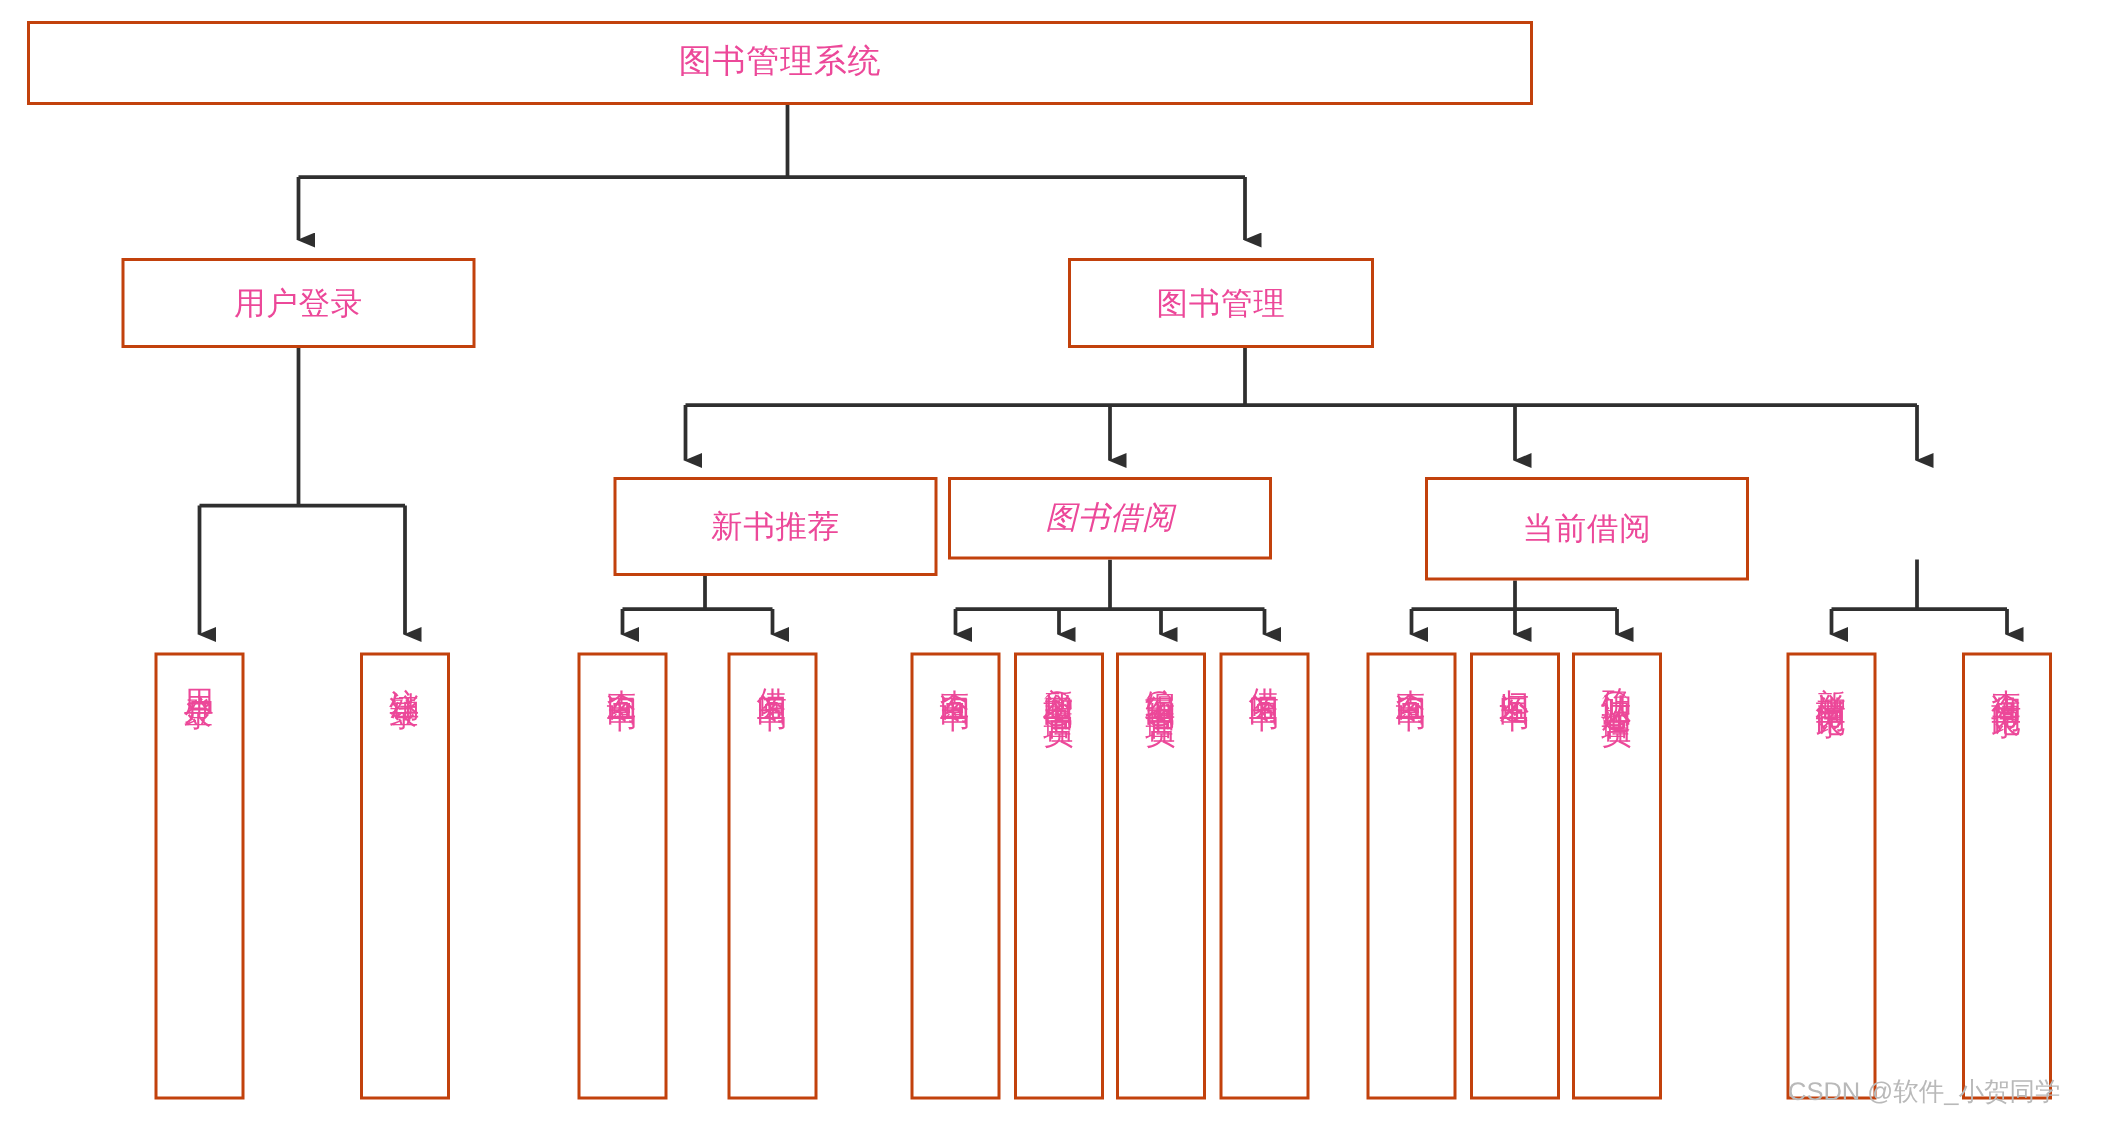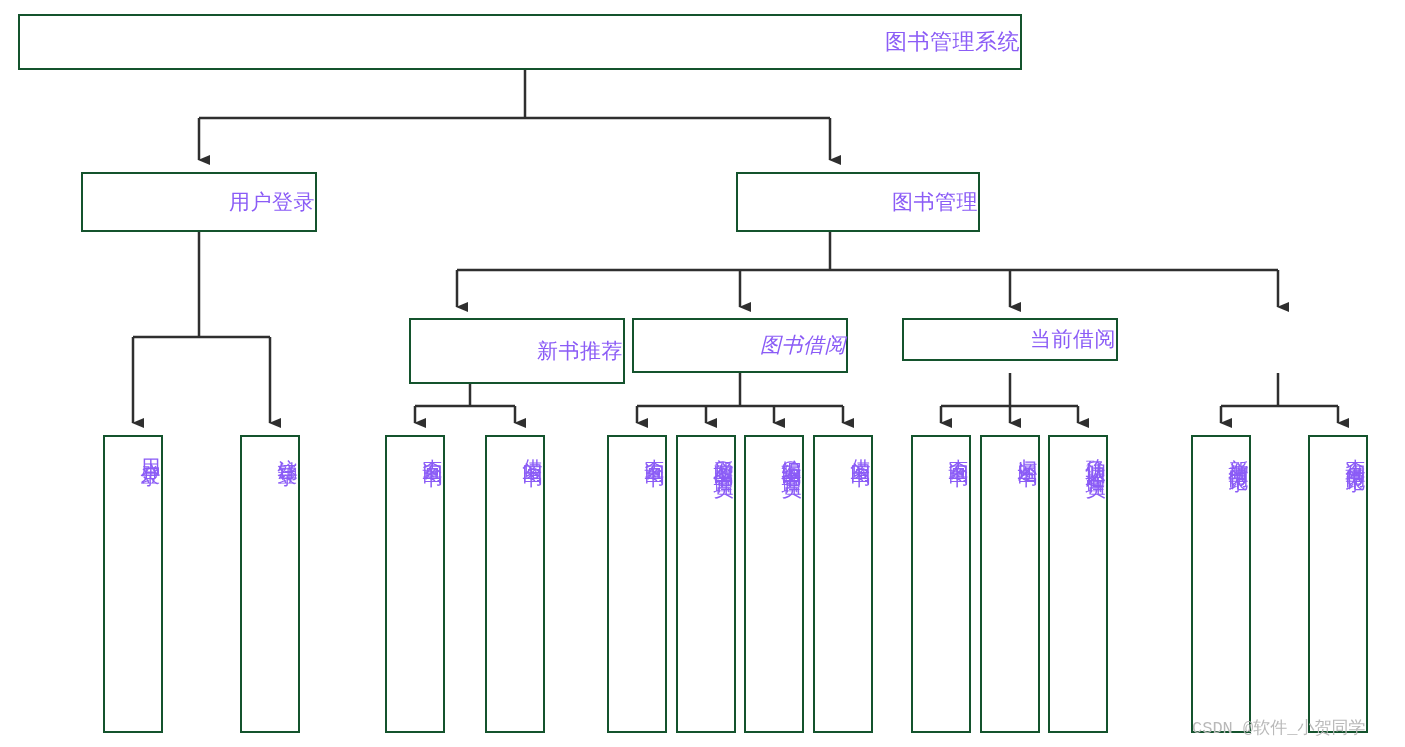--- a/index.html
+++ b/index.html
@@ -22,26 +22,26 @@
     position: absolute;
     left: 0;
     top: 0;
     width: 1405px;
     height: 747px;
     pointer-events: none;
   }
   .node {
     position: absolute;
     box-sizing: border-box;
-    border: 2px solid #14532d;
+    border: 2px solid #c2410c;
     background: #ffffff;
     display: flex;
     align-items: center;
-    justify-content: flex-end;
-    color: #8b5cf6;
+    justify-content: center;
+    color: #ec4899;
     z-index: 2;
   }
   .node .cap {
     display: block;
     text-align: center;
     line-height: 1.05;
     letter-spacing: 0.5px;
   }
   
   .node.h .cap {
@@ -62,21 +62,21 @@
     line-height: 1.0;
     letter-spacing: 3px;
     white-space: nowrap;
   }
   .watermark {
     position: absolute;
     color: #b9b9b9;
     font-size: 17px;
     white-space: nowrap;
     z-index: 5;
-    font-family: Liberation Mono, monospace;
+    font-family: Liberation Sans, sans-serif;
   }
 </style>
 </head>
 <body>
 
 <div id="canvas">
 
   <svg id="wires" viewBox="0 0 1405 747" xmlns="http://www.w3.org/2000/svg">
     <defs>
       <marker id="arrow" viewBox="0 0 10 12" refX="5" refY="11" markerWidth="10" markerHeight="12" orient="auto-start-reverse" markerUnits="userSpaceOnUse">
@@ -129,31 +129,31 @@
     </g>
   </svg>
 
   <div class="node h root" style="left:18px; top:14px; width:1004px; height:56px;">
     <span class="cap">图书管理系统</span>
   </div>
 
   <div class="node h" style="left:81px; top:172px; width:236px; height:60px;">
     <span class="cap">用户登录</span>
   </div>
-  <div class="node h" style="left:736px; top:172px; width:244px; height:60px;">
+  <div class="node h" style="left:712px; top:172px; width:204px; height:60px;">
     <span class="cap">图书管理</span>
   </div>
 
   <div class="node h" style="left:362px; top:318px; width:216px; height:66px;margin-left:47px;">
     <span class="cap">新书推荐</span>
   </div>
   <div class="node h" style="left:632px; top:318px; width:216px; height:55px;font-style:italic;">
     <span class="cap">图书借阅</span>
   </div>
-  <div class="node h" style="left:902px; top:318px; width:216px; height:43px;">
+  <div class="node h" style="left:950px; top:318px; width:216px; height:69px;">
     <span class="cap">当前借阅</span>
   </div>
 
   <div class="node v" style="left:103px; top:435px; width:60px; height:298px;">
     <span class="cap">用户登录</span>
   </div>
   <div class="node v" style="left:240px; top:435px; width:60px; height:298px;">
     <span class="cap">注销登录</span>
   </div>
 

